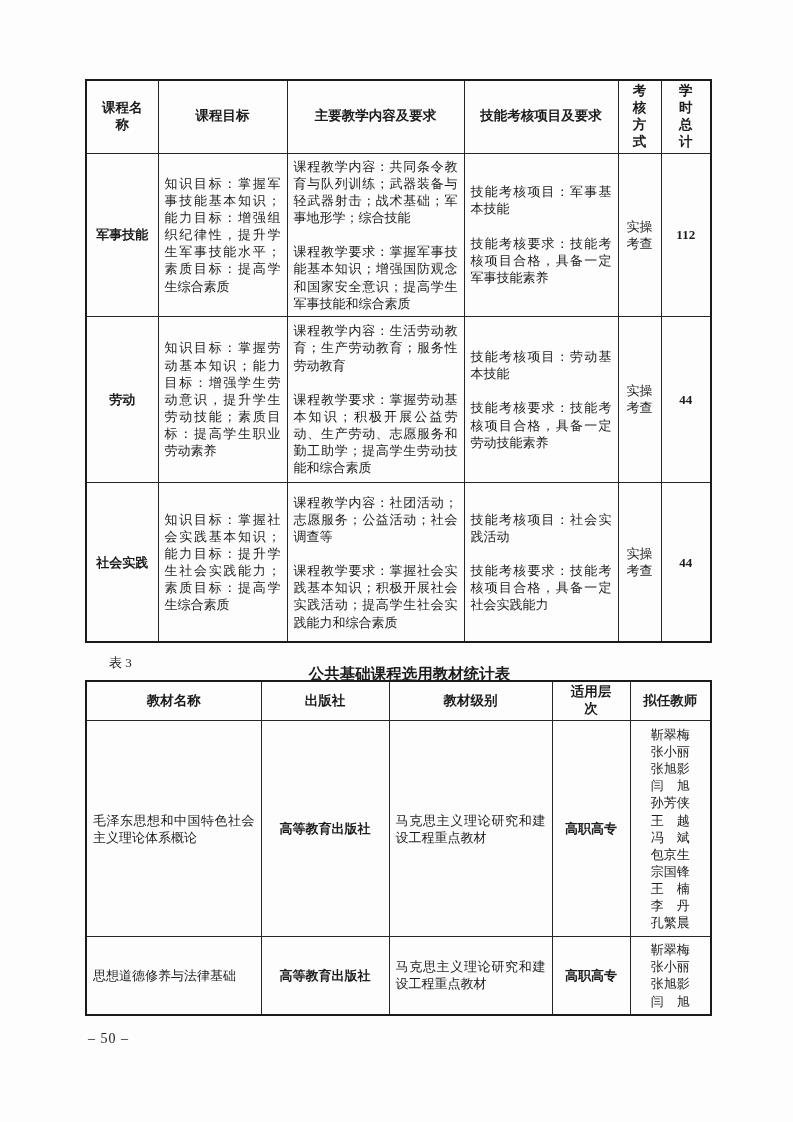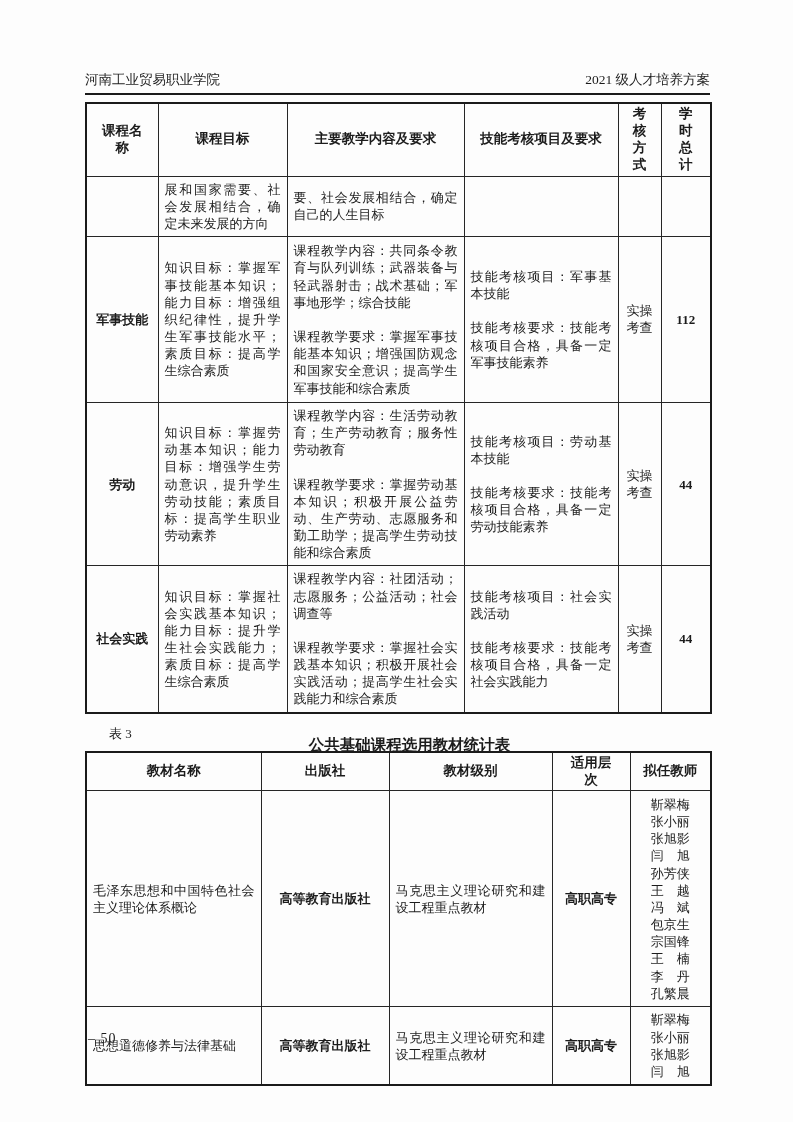--- a/index.html
+++ b/index.html
@@ -56,24 +56,20 @@
     position:absolute;left:88px;top:1031px;
     font-size:14px;letter-spacing:1px;
   }
 </style>
 </head>
 <body>
 
 <div class="page">
   <div class="content">
 
-    <div class="running-head">
-      <span>河南工业贸易职业学院</span>
-      <span>2021 级人才培养方案</span>
-    </div>
 
     <table class="t1">
       <colgroup>
         <col style="width:72px">
           <col style="width:129px">
           <col style="width:177px">
         <col style="width:154px">
           <col style="width:43px">
           <col style="width:50px">
       </colgroup>
@@ -81,28 +77,20 @@
         <tr>
           <th>课程名称</th>
           <th>课程目标</th>
           <th>主要教学内容及要求</th>
           <th>技能考核项目及要求</th>
           <th class="narrow">考核方式</th>
           <th class="narrow">学时总计</th>
         </tr>
       </thead>
       <tbody>
-        <tr>
-          <td class="center"></td>
-          <td class="just">展和国家需要、社会发展相结合，确定未来发展的方向</td>
-          <td class="just">要、社会发展相结合，确定自己的人生目标</td>
-          <td class="just"></td>
-          <td class="narrow"></td>
-          <td class="center"></td>
-        </tr>
         <tr>
           <td class="center">军事技能</td>
           <td class="just">知识目标：掌握军事技能基本知识；能力目标：增强组织纪律性，提升学生军事技能水平；素质目标：提高学生综合素质</td>
           <td class="just">课程教学内容：共同条令教育与队列训练；武器装备与轻武器射击；战术基础；军事地形学；综合技能
 
 课程教学要求：掌握军事技能基本知识；增强国防观念和国家安全意识；提高学生军事技能和综合素质</td>
           <td class="just">技能考核项目：军事基本技能
 
 技能考核要求：技能考核项目合格，具备一定军事技能素养</td>
           <td class="narrow">实操考查</td>

